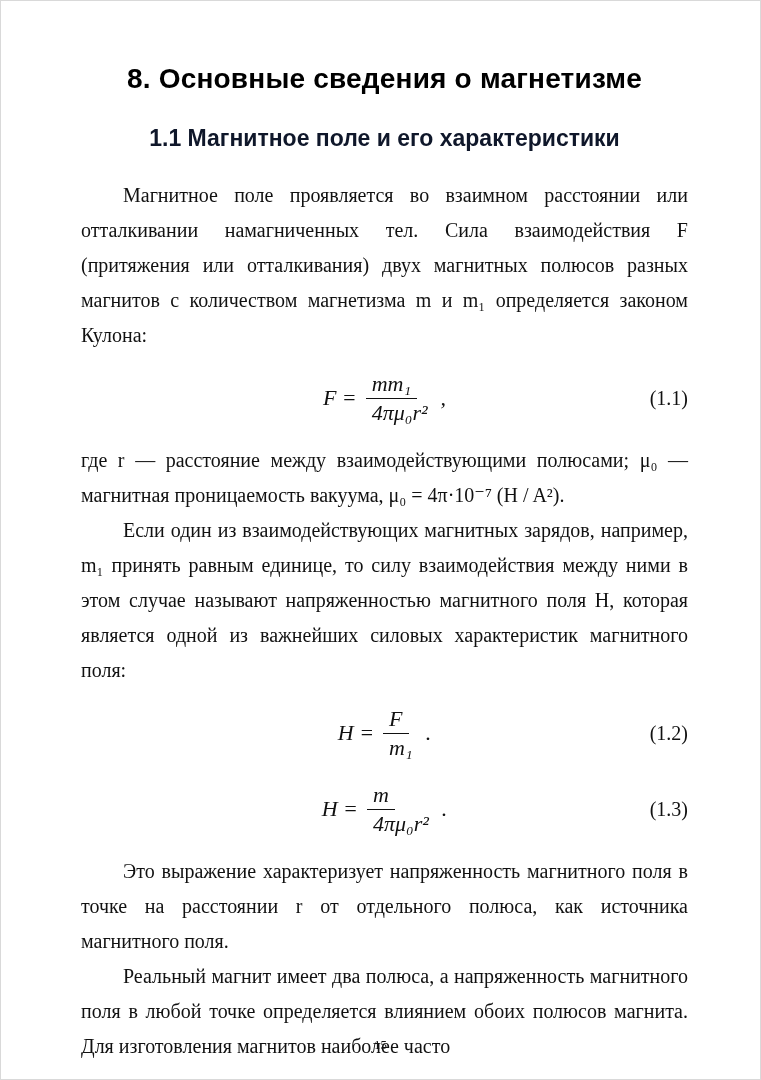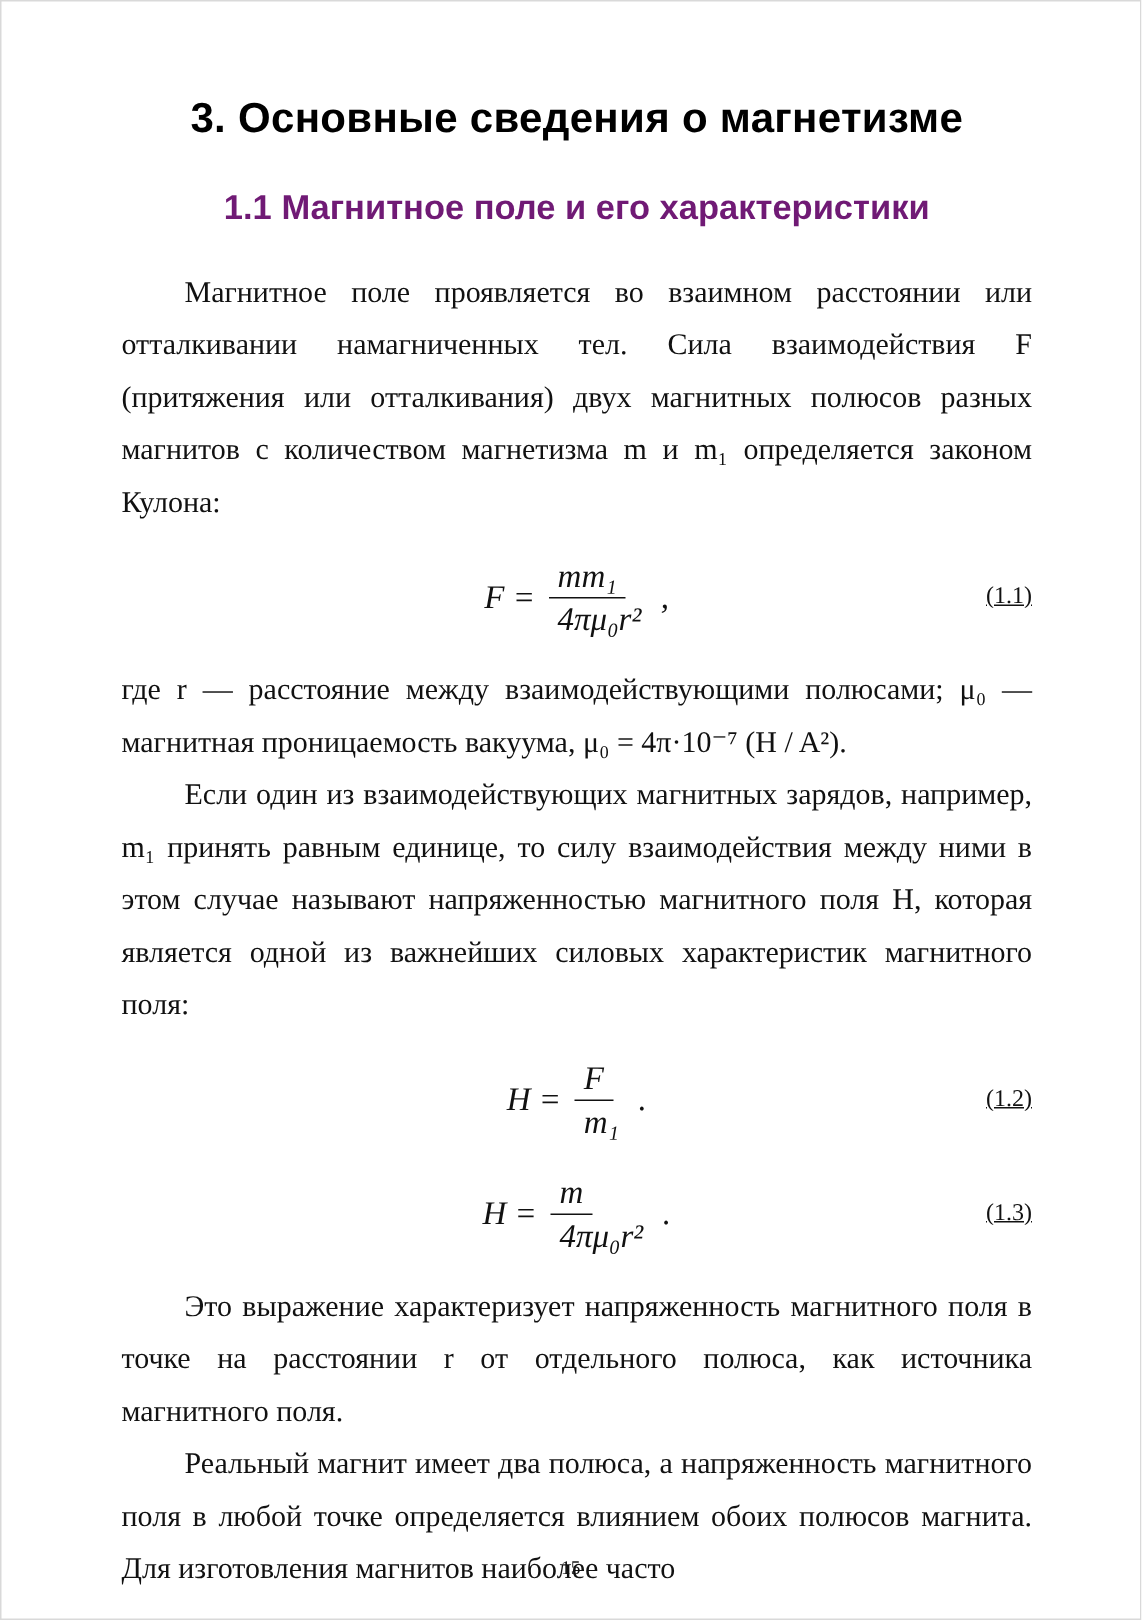--- a/index.html
+++ b/index.html
@@ -25,21 +25,21 @@
     margin: 14px 0 0 0;
     letter-spacing: 0.2px;
     color: #000000;
   }
   h2.doc-subtitle {
     font-family: "Liberation Sans", "DejaVu Sans", sans-serif;
     font-weight: bold;
     font-size: 23px;
     text-align: center;
     margin: 30px 0 0 0;
-    color: #701a75;
+    color: #0f172a;
   }
   p.body-par {
     margin: 0;
     text-align: justify;
     line-height: 35px;
     text-indent: 42px;
   }
   p.body-par.first-after-heading { margin-top: 26px; }
   p.body-par.no-indent { text-indent: 0; }
   .formula-row {
@@ -69,39 +69,38 @@
     border-bottom: 1.6px solid #111111;
   }
   .frac .den { padding: 1px 6px 0 6px; }
   .formula .tail { margin-left: -2px; }
   .eq-label {
     position: absolute;
     right: 0;
     top: 50%;
     transform: translateY(-50%);
     font-style: normal;
-    font-size: 16px;
-    text-decoration: underline;
+    font-size: 20px;
   }
   .page-number {
     position: absolute;
     left: 0;
     right: 0;
     bottom: 26px;
     text-align: center;
     font-size: 13px;
     color: #111111;
   }
 </style>
 </head>
 <body>
 
 <div class="page">
 
-  <h1 class="doc-title">3. Основные сведения о магнетизме</h1>
+  <h1 class="doc-title">8. Основные сведения о магнетизме</h1>
 
   <h2 class="doc-subtitle">1.1 Магнитное поле и его характеристики</h2>
 
   <p class="body-par first-after-heading">Магнитное поле проявляется во взаимном расстоянии или отталкивании намагниченных тел. Сила взаимодействия F (притяжения или отталкивания) двух магнитных полюсов разных магнитов с количеством магнетизма m и m₁ определяется законом Кулона:</p>
 
   <div class="formula-row">
     <span class="formula">
       <span class="lhs">F =</span>
       <span class="frac">
         <span class="num">mm₁</span>

